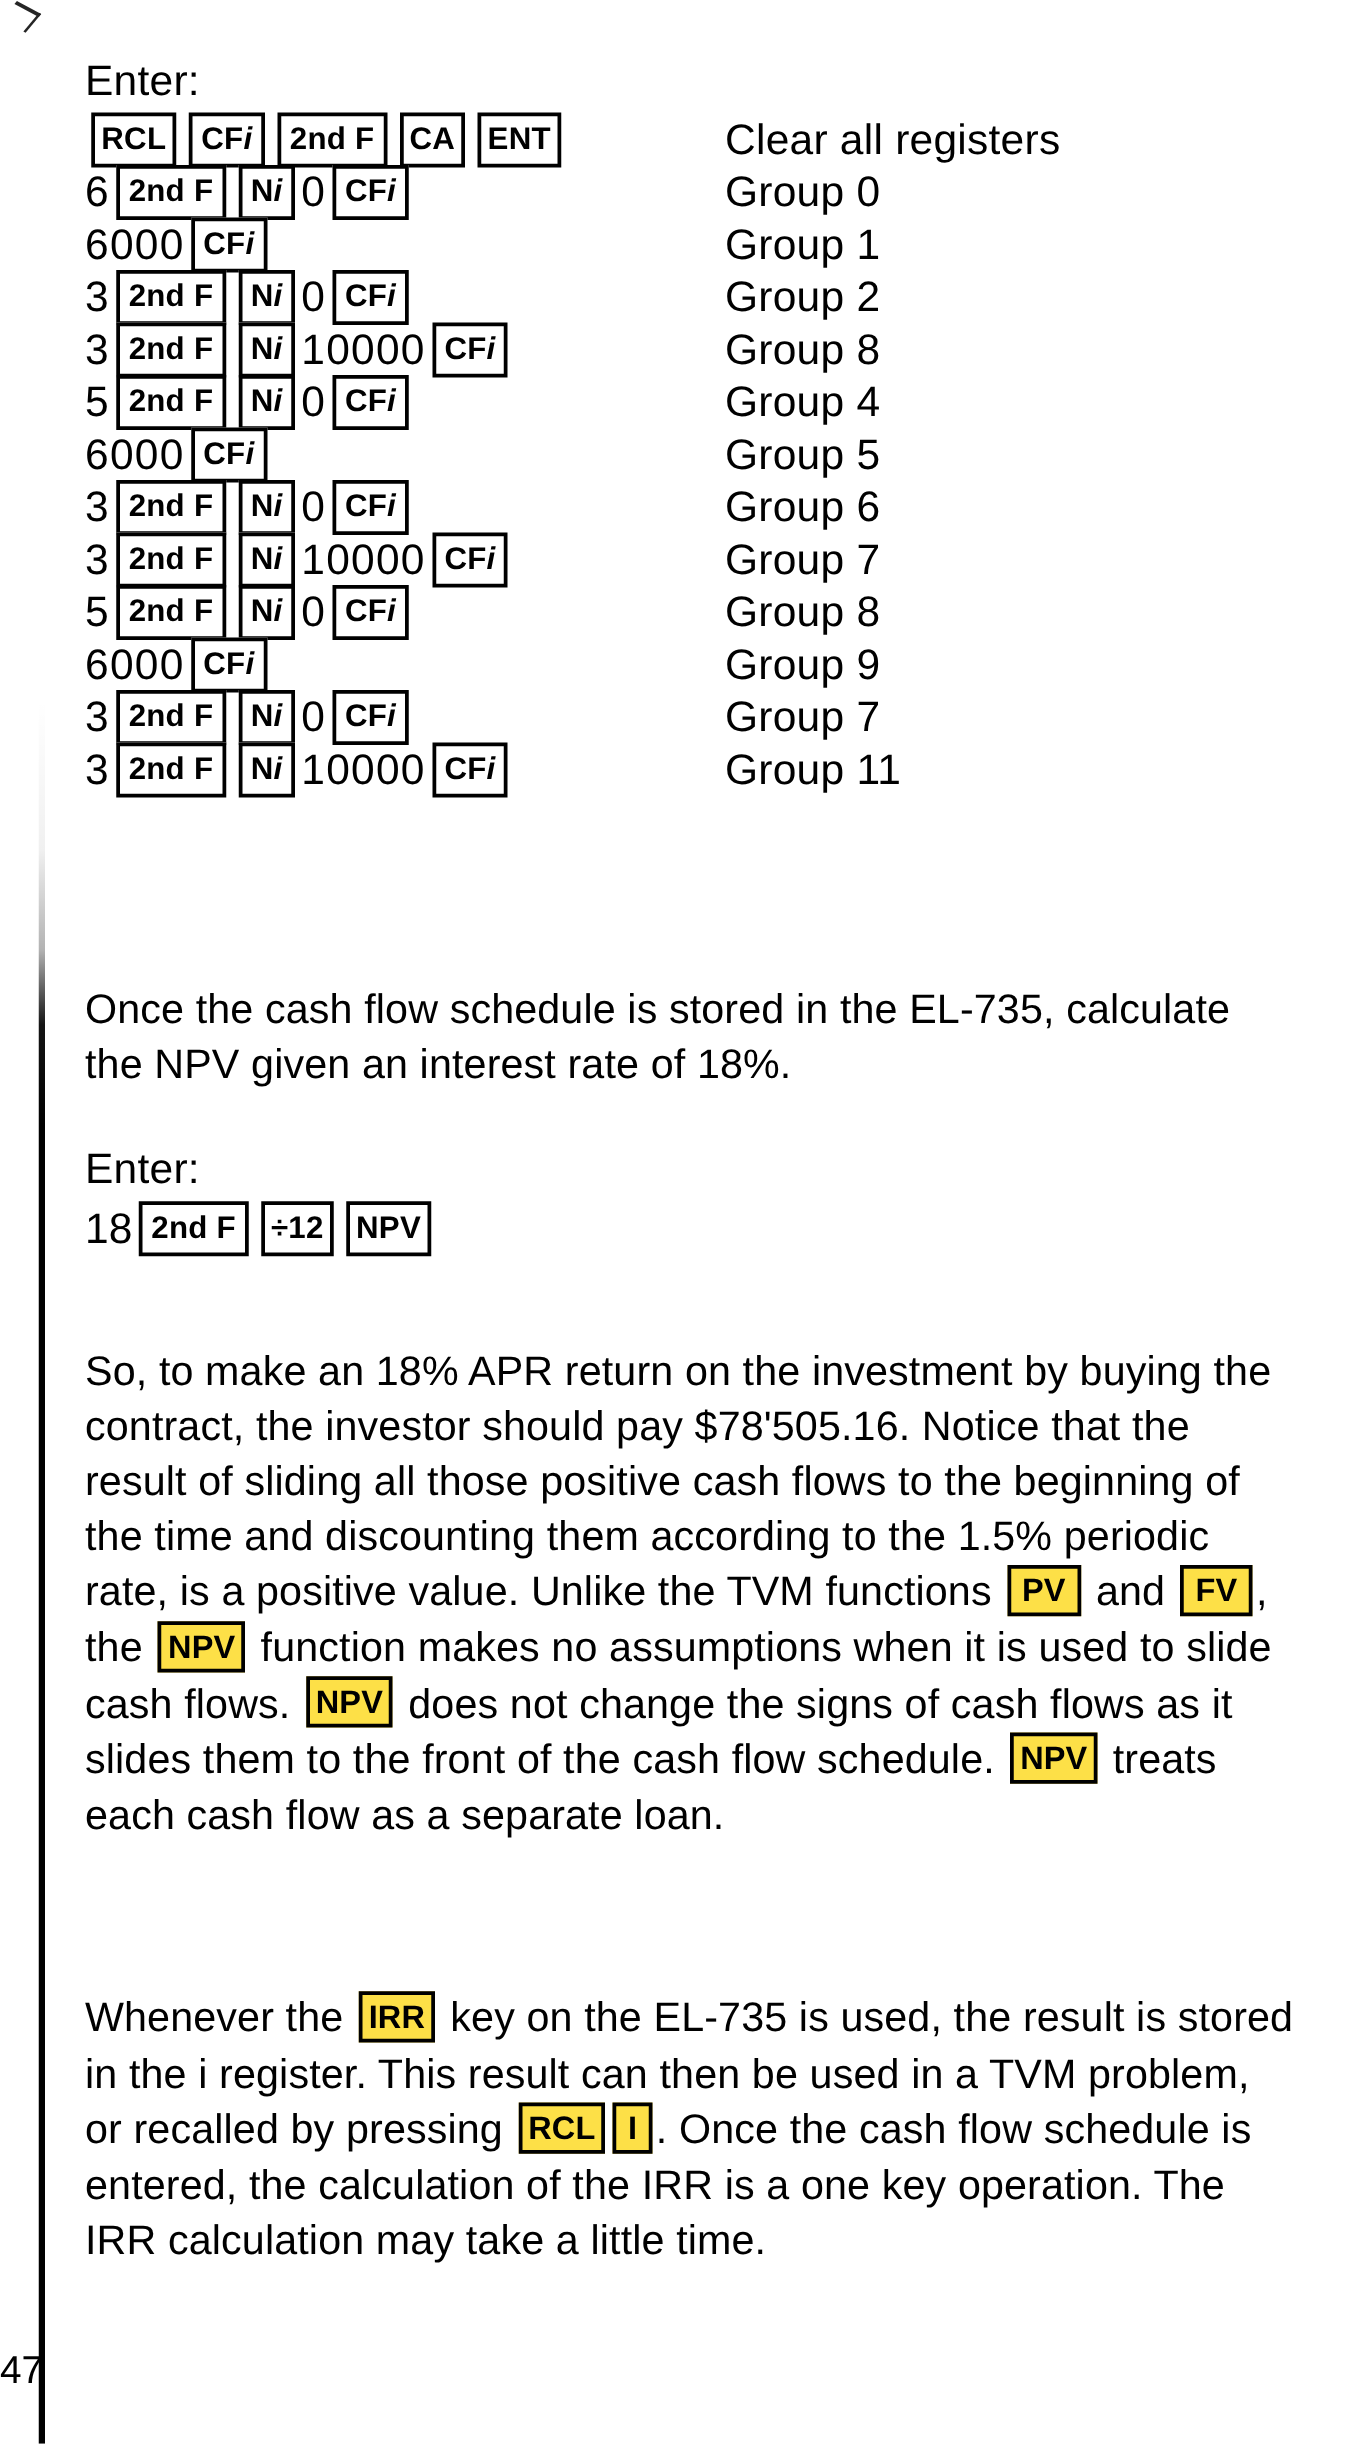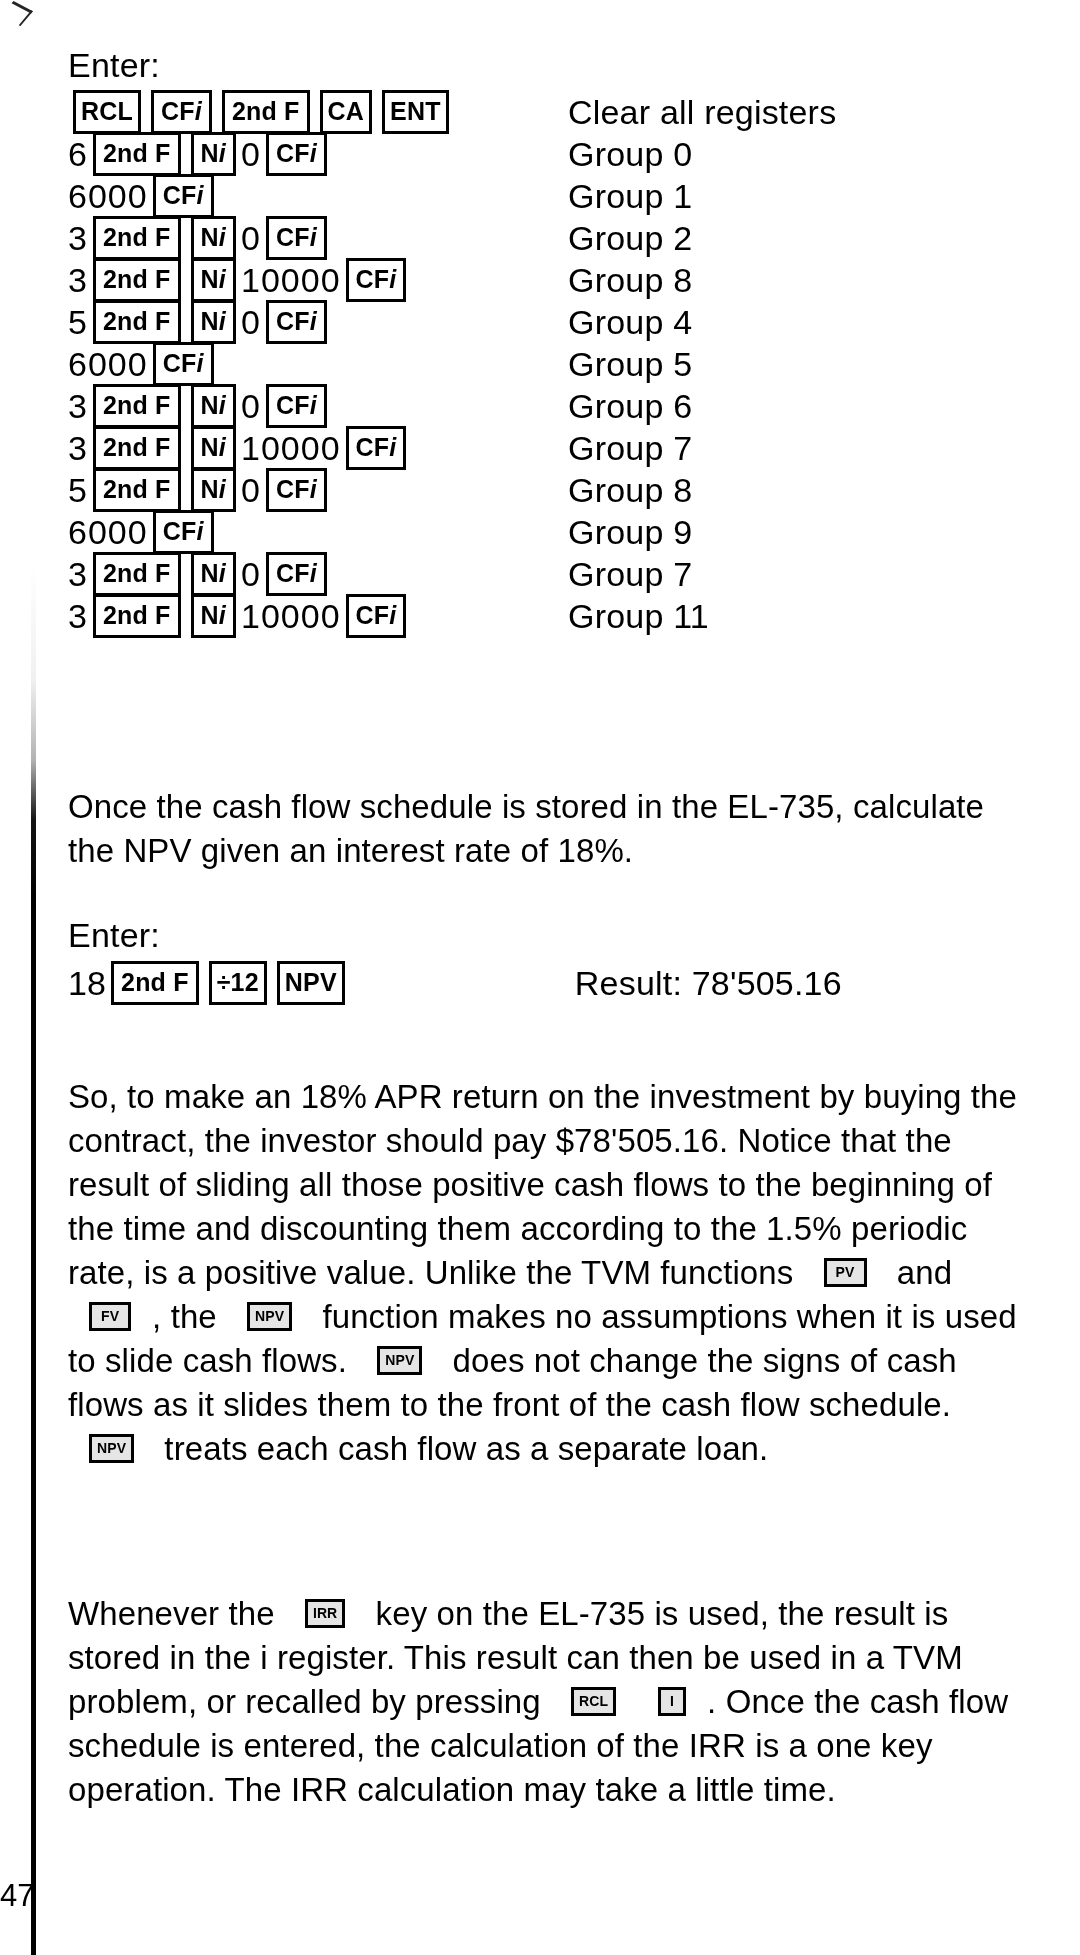--- a/index.html
+++ b/index.html
@@ -76,26 +76,26 @@
   }
   .seq .key.k-narrow { padding-left: 5px; padding-right: 5px; }
   .key .it {
     font-style: italic;
     font-weight: bold;
   }
   
   .inline-key {
     display: inline-block;
     border: 3px solid #000;
-    background: #e5e5e5;
+    background: #fde047;
     font-weight: bold;
-    font-size: 14px;
+    font-size: 26px;
     line-height: 1;
     padding: 4px 5px 5px 5px;
-    margin: 0 21px;
+    margin: 0 3px;
     position: relative;
     top: -3px;
     vertical-align: middle;
     white-space: nowrap;
     font-family: "Liberation Sans", sans-serif;
   }
   .inline-key.narrow { padding-left: 9px; padding-right: 9px; }
 
   
   #keystroke-block {
@@ -125,20 +125,21 @@
     align-items: center;
   }
   .krow .seq .num {
     font-size: 34px;
     letter-spacing: 1px;
   }
   .krow .desc {
     font-size: 34px;
     line-height: 1;
     letter-spacing: .2px;
+    margin-left: 12px;
   }
 
   
   .para {
     position: absolute;
     font-size: 33px;
     line-height: 44px;
     letter-spacing: .1px;
     width: 960px;
     left: 68px;
@@ -313,21 +314,20 @@
 
   <div class="para" id="para-enter">
     <div class="enter-label">Enter:</div>
     <div class="enter-line2">
       <span class="seq" id="npv-seq">
           <span class="num">18</span>
           <span class="key">2nd F</span>
           <span class="key k-narrow">÷12</span>
           <span class="key k-narrow">NPV</span>
         </span>
-      <span class="result">Result: 78'505.16</span>
     </div>
   </div>
 
   <div class="para" id="para-so">
     <span>So, to make an 18% APR return on the investment by buying the contract, the investor should pay $78'505.16. Notice that the result of sliding all those positive cash flows to the beginning of the time and discounting them according to the 1.5% periodic rate, is a positive value. Unlike the TVM functions </span><span class="inline-key narrow">PV</span><span> and </span><span class="inline-key narrow">FV</span><span>, the </span><span class="inline-key">NPV</span><span> function makes no assumptions when it is used to slide cash flows. </span><span class="inline-key">NPV</span><span> does not change the signs of cash flows as it slides them to the front of the cash flow schedule. </span><span class="inline-key">NPV</span><span> treats each cash flow as a separate loan.</span>
   </div>
 
   <div class="para" id="para-irr">
     <span>Whenever the </span><span class="inline-key">IRR</span><span> key on the EL-735 is used, the result is stored in the i register. This result can then be used in a TVM problem, or recalled by pressing </span><span class="inline-key">RCL</span><span class="inline-key narrow">I</span><span>. Once the cash flow schedule is entered, the calculation of the IRR is a one key operation. The IRR calculation may take a little time.</span>
   </div>

